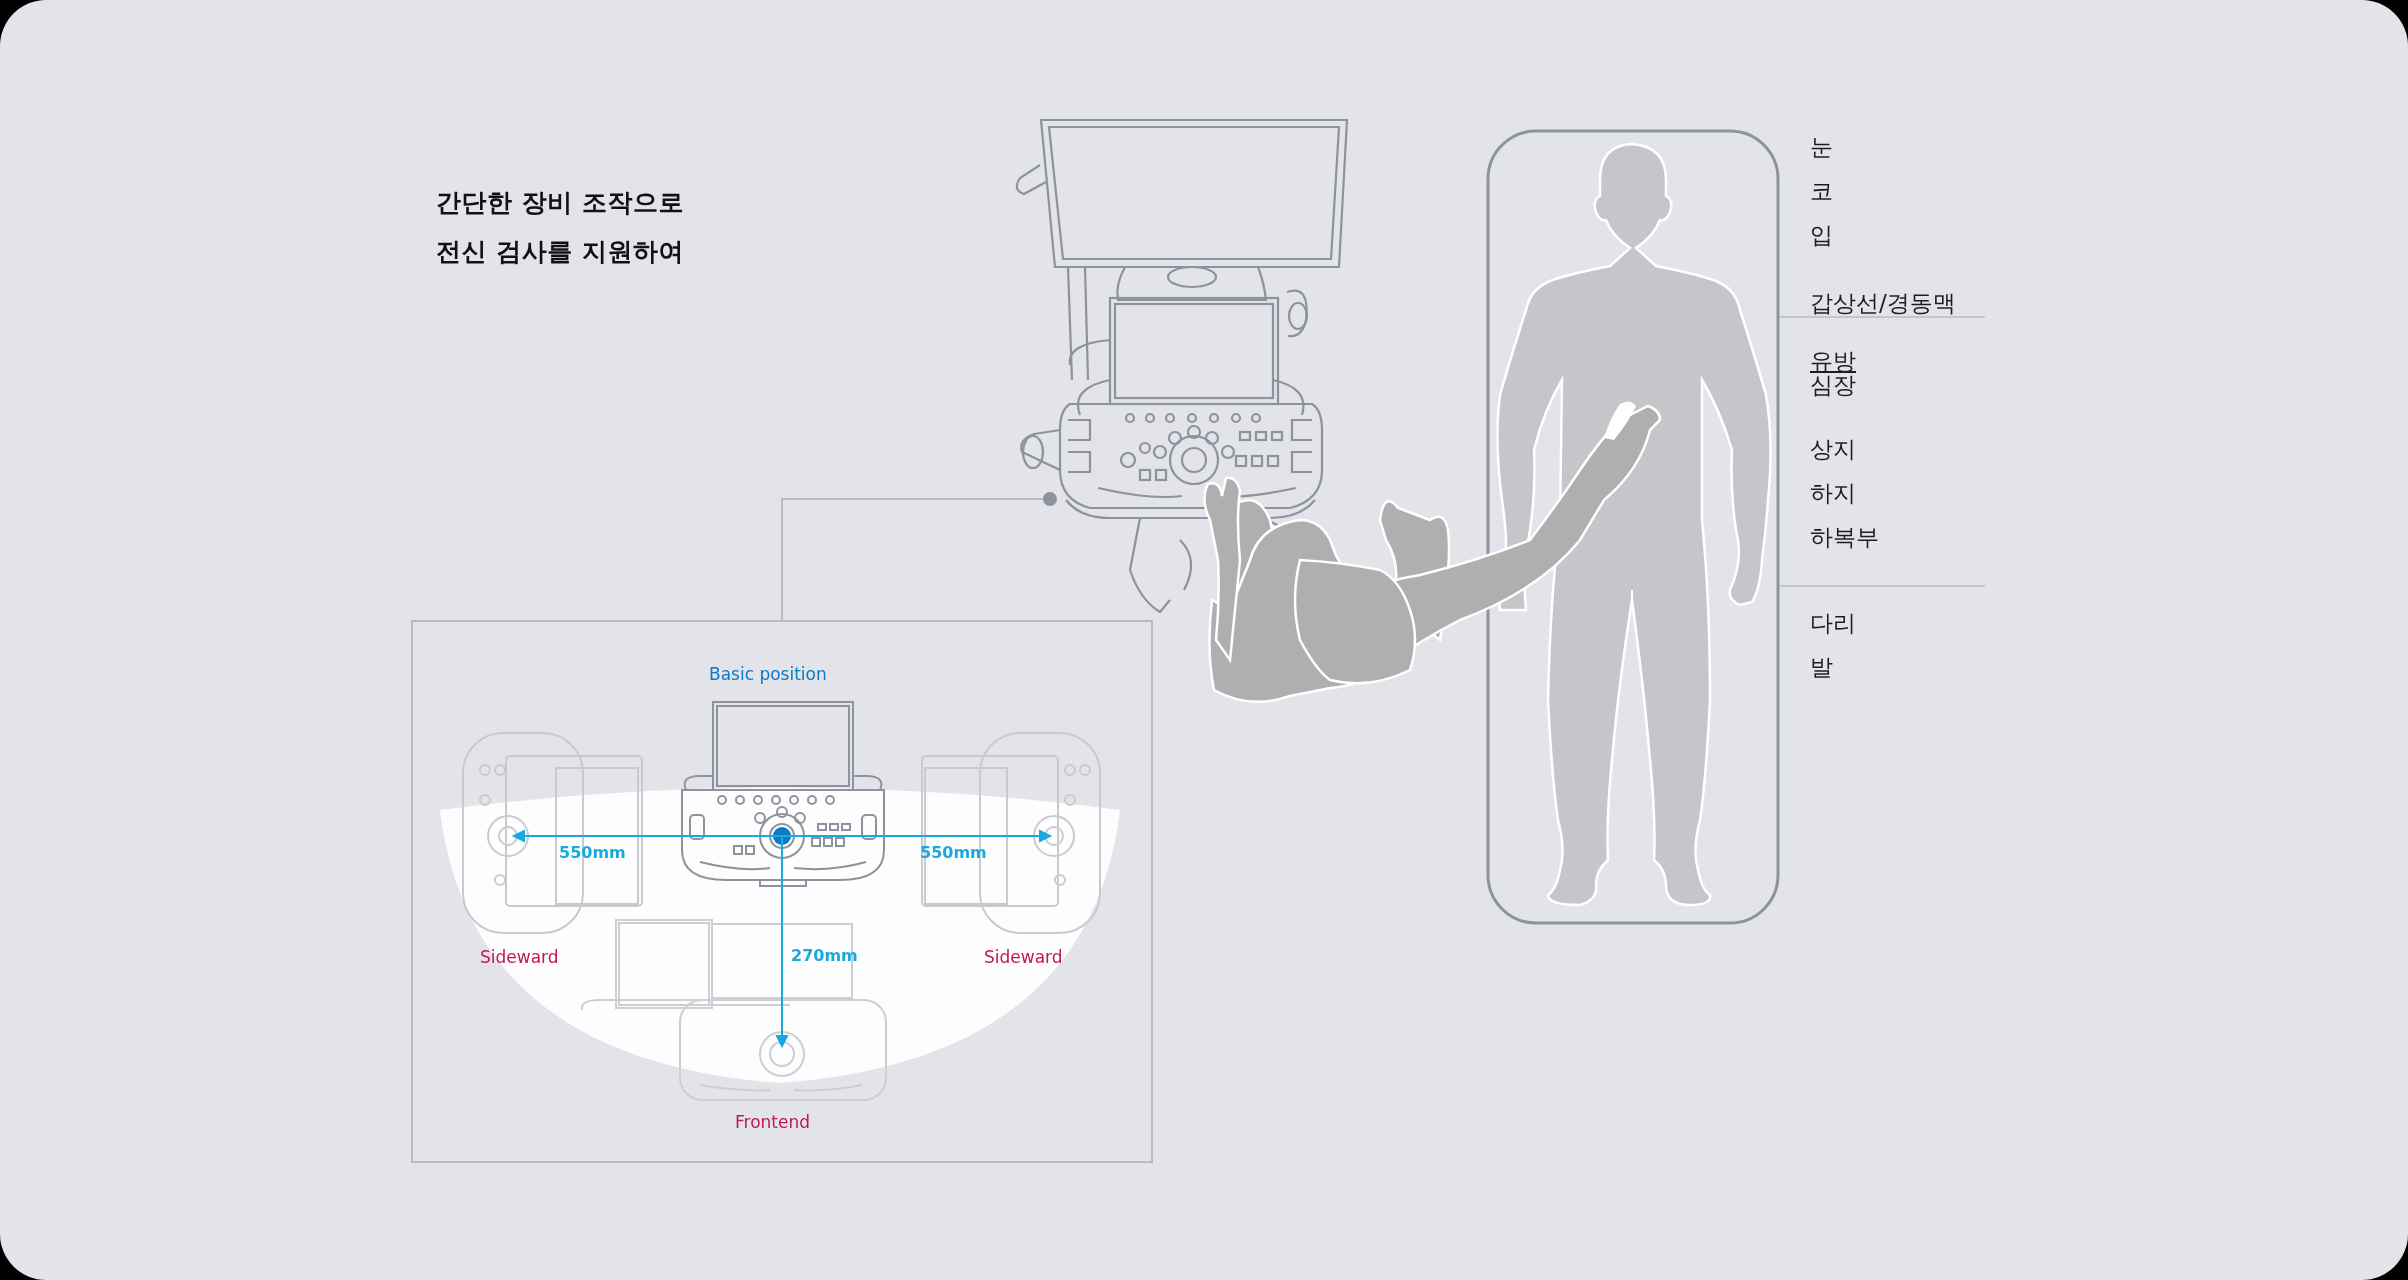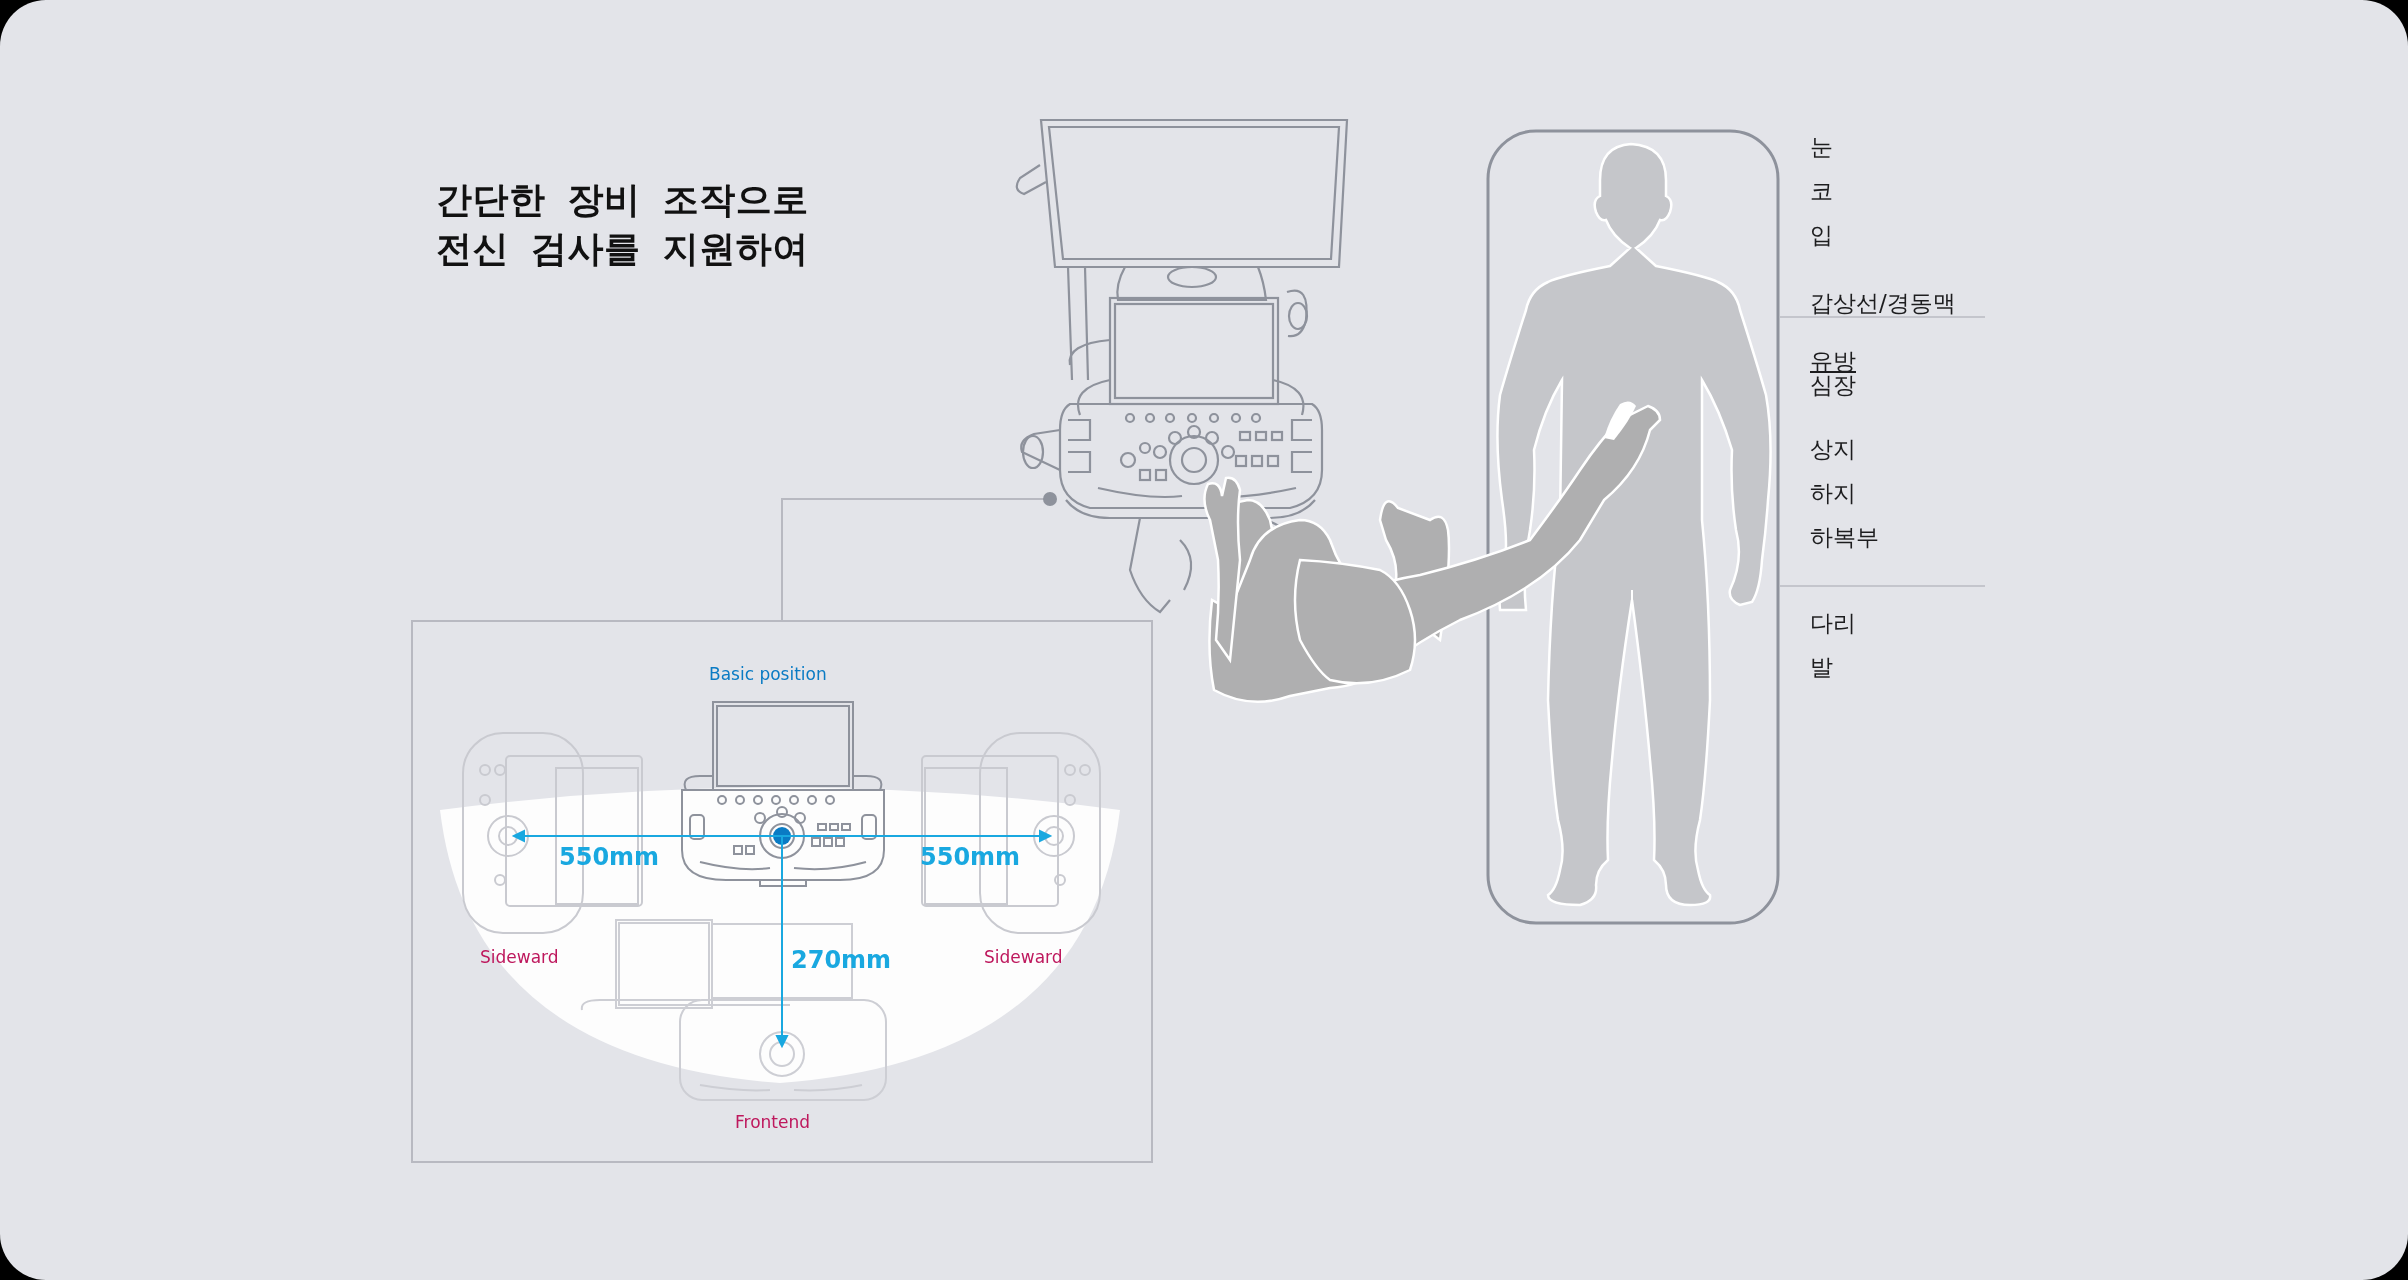--- a/index.html
+++ b/index.html
@@ -1,29 +1,29 @@
 <!DOCTYPE html>
 <html><head>
 <meta charset="utf-8">
 <style>
   html, body { margin:0; padding:0; background:#000; }
   body { width:2408px; height:1280px; position:relative; overflow:hidden;
          font-family:"DejaVu Sans","Liberation Sans",sans-serif; }
   .panel { position:absolute; left:0; top:0; width:2408px; height:1280px;
            background:#e3e4e9; border-radius:46px; overflow:hidden; }
-  .headline { position:absolute; left:436px; top:178px; font-size:36px; font-weight:bold;
-              line-height:49px; color:#111; letter-spacing:0.5px;font-family:Liberation Mono, monospace; }
+  .headline { position:absolute; left:436px; top:178px; font-size:25px; font-weight:bold;
+              line-height:49px; color:#111; letter-spacing:0.5px; }
   .headline div { white-space:nowrap; }
   .art { position:absolute; left:0; top:0; }
   .region-list { position:absolute; left:1780px; top:0; width:205px; }
   .region-item { position:absolute; left:30px; font-size:23px; color:#1d1d1f; white-space:nowrap; }
   .region-divider { position:absolute; left:0; width:205px; height:0; border-top:2px solid #c4c5cc; }
   .label { position:absolute; font-size:17px; white-space:nowrap; }
   .blue-label { color:#0a7bc4; }
-  .meas { color:#19a8e0; font-weight:bold; font-size:24px; }
+  .meas { color:#19a8e0; font-weight:bold; font-size:16px; }
   .grey-label { color:#be185d; }
 </style>
 </head>
 <body>
 
 <div class="panel">
 
   <div class="headline">
     <div>간단한 장비 조작으로</div>
     <div>전신 검사를 지원하여</div>

